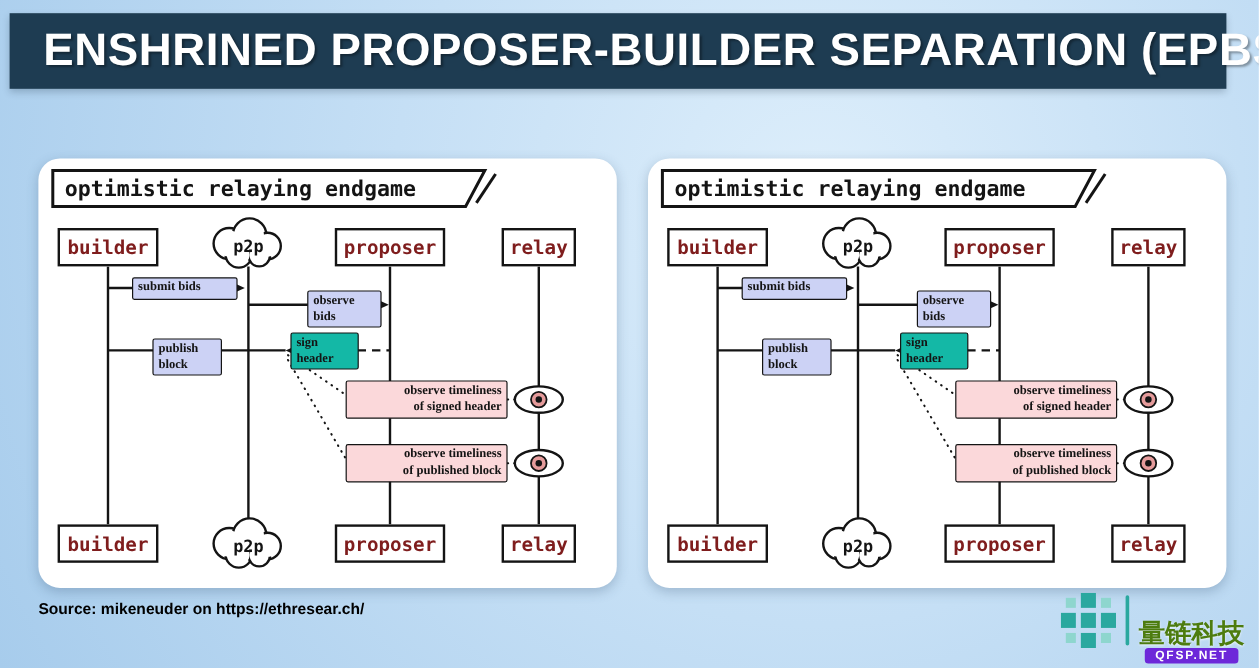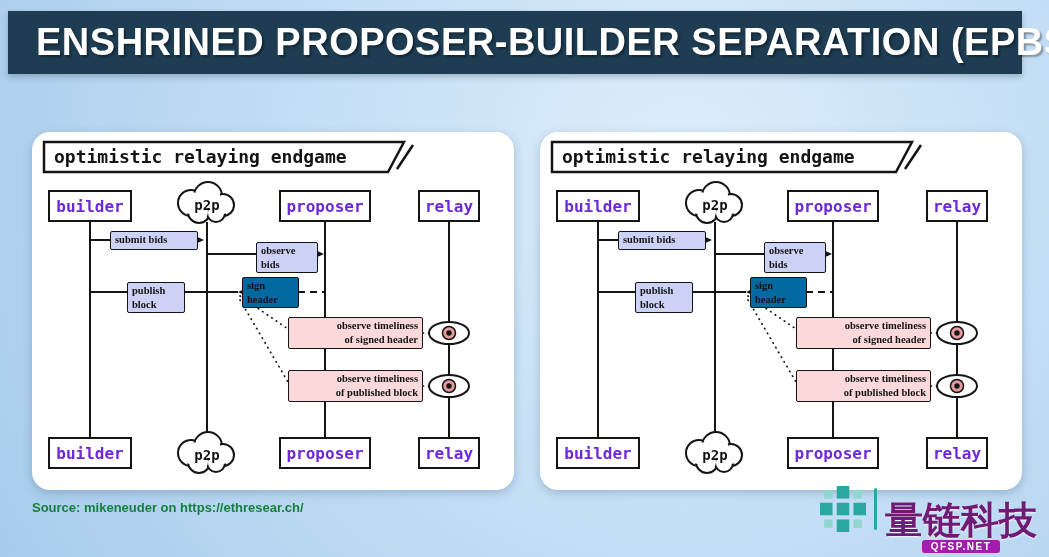--- a/index.html
+++ b/index.html
@@ -19,46 +19,46 @@
   }
   .panel{
     position:absolute;top:132px;width:482px;height:358px;background:#ffffff;
     border-radius:18px;box-shadow:0 3px 10px rgba(50,80,110,.28);
   }
   .panel svg.wires{position:absolute;left:0;top:0;}
   .svg-title{font-family:"DejaVu Sans Mono","Liberation Mono",monospace;font-weight:bold;font-size:18px;fill:#141414;}
   .svg-actor{font-family:"DejaVu Sans Mono","Liberation Mono",monospace;font-weight:bold;font-size:14px;fill:#141414;text-anchor:middle;}
   .abox{
     position:absolute;border:2.5px solid #141414;background:#fff;box-sizing:border-box;
-    font-family:"DejaVu Sans Mono","Liberation Mono",monospace;font-weight:bold;font-size:16px;color:#6d28d9;
+    font-family:"DejaVu Sans Mono","Liberation Mono",monospace;font-weight:bold;font-size:16px;color:#7f1d1d;
     display:flex;align-items:center;justify-content:center;
   }
   .mbox{
     position:absolute;border:1.5px solid #141414;box-sizing:border-box;border-radius:2px;
     font-family:Liberation Serif, serif;font-weight:bold;font-size:10.5px;color:#141414;
     line-height:1.32;padding:1px 4px;white-space:pre-line;
   }
   .lav{background:#ccd2f5;}
-  .grn{background:#0369a1;}
+  .grn{background:#14b8a6;}
   .pnk{background:#fbd8da;text-align:right;}
   .source{
-    position:absolute;left:32px;top:500px;font-size:13px;font-weight:bold;color:#15803d;
+    position:absolute;left:32px;top:500px;font-size:13px;font-weight:bold;color:#000000;
   }
   .wm{
     position:absolute;right:12px;bottom:4px;display:flex;align-items:center;gap:8px;
   }
   .wm-sep{width:3px;height:42px;background:#2aa89f;border-radius:2px;}
   .wm-col{display:flex;flex-direction:column;align-items:center;gap:1px;}
   .wm-brand{
-    font-size:38px;font-weight:bold;color:#701a75;line-height:1;
+    font-size:22px;font-weight:bold;color:#4d7c0f;line-height:1;
     text-shadow:0 1px 2px rgba(255,255,255,.8);
     margin-top:36px;
   }
   .wm-domain{
-    font-size:10px;font-weight:bold;color:#ffffff;background:#a21caf;
+    font-size:10px;font-weight:bold;color:#ffffff;background:#6d28d9;
     padding:1px 9px;border-radius:3px;letter-spacing:1.5px;
   }
 </style>
 </head>
 <body>
 
 <div class="header-bar">
   <h1>ENSHRINED PROPOSER-BUILDER SEPARATION (EPBS)</h1>
 </div>
 

